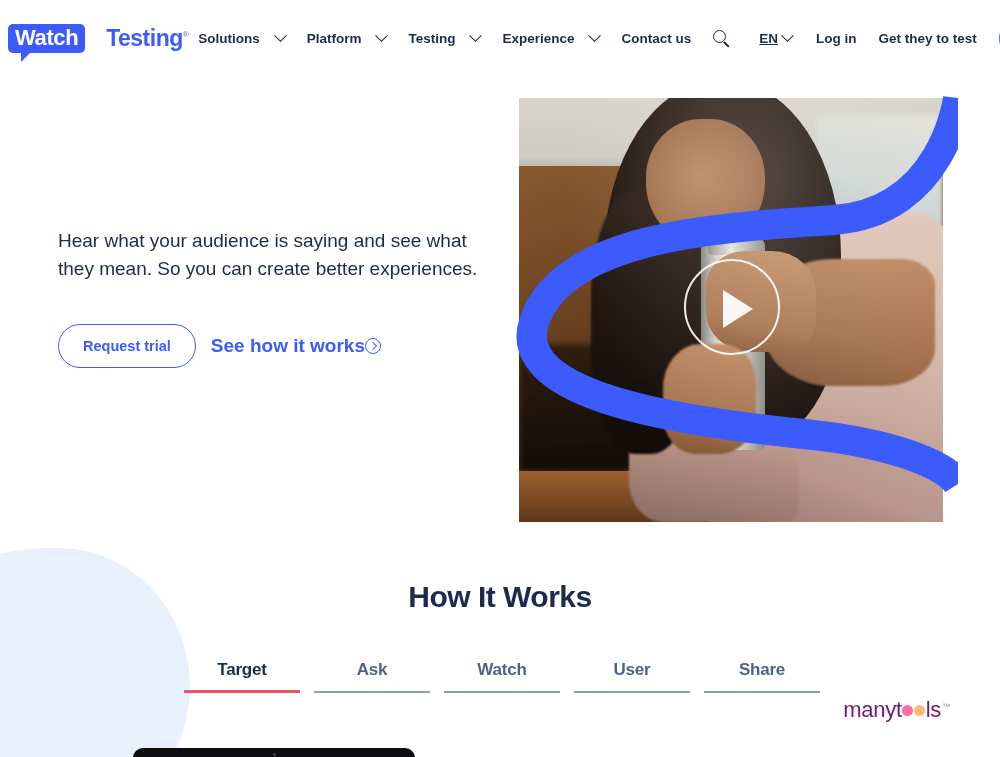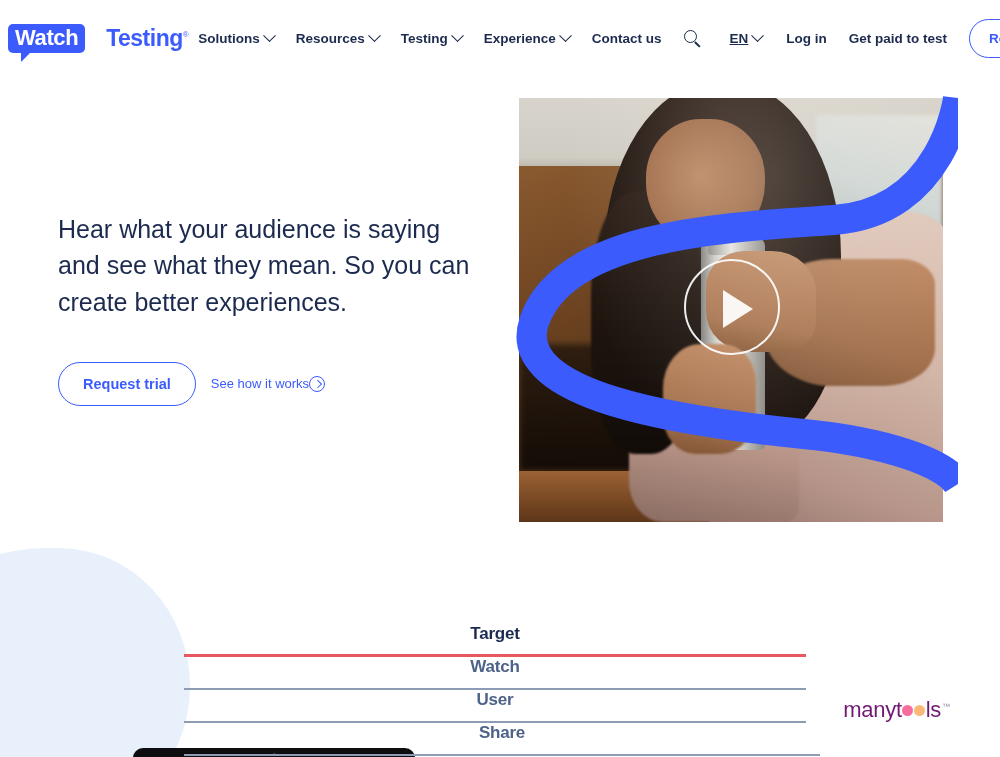--- a/index.html
+++ b/index.html
@@ -68,21 +68,21 @@
     position: relative;
   }
   .logo-tm {
     font-size: 8px;
     vertical-align: super;
     font-weight: normal;
   }
 
   .nav { display: flex; align-items: center; margin-left: 10px; }
   .nav-item {
-    display: flex; align-items: center; gap: 5px;
+    display: flex; align-items: center; gap: 16px;
     color: #1b2a4e;
     font-size: 13.5px;
     font-weight: bold;
     margin-right: 22px;
     cursor: pointer;
     white-space: nowrap;
   }
   .chev {
     width: 9px; height: 9px;
     border-right: 1.6px solid #1b2a4e;
@@ -141,39 +141,39 @@
   .hero-title {
     color: #1b2a4e;
     font-size: 47px;
     font-weight: bold;
     line-height: 1.13;
     letter-spacing: -1.1px;
     max-width: 340px;
   }
   .hero-sub {
     color: #1b2a4e;
-    font-size: 25px;
+    font-size: 19px;
     line-height: 1.45;
-    margin-top: 26px;
+    margin-top: 42px;
     max-width: 420px;
   }
   .hero-cta { display: flex; align-items: center; margin-top: 42px; }
   .btn-pill {
     border: 1.6px solid #3b5bfd;
     color: #3b5bfd;
     background: #fff;
     font-size: 14.5px;
     font-weight: bold;
     border-radius: 30px;
     padding: 13px 24px;
     cursor: pointer;
   }
   .link-arrow {
     display: flex; align-items: center; gap: 0;
-    color: #3b5bfd; font-size: 13px; font-weight: normal;
+    color: #3b5bfd; font-size: 19px; font-weight: bold;
     margin-left: 15px; cursor: pointer;
   }
   .circ-arrow {
     width: 16px; height: 16px;
     border: 1.4px solid #3b5bfd;
     border-radius: 50%;
     position: relative;
   }
   .circ-arrow:before {
     content: "";
@@ -307,25 +307,24 @@
     left: 0; top: 580px; width: 1000px;
     text-align: center;
     color: #1b2a4e;
     font-size: 30px;
     font-weight: bold;
     letter-spacing: -0.5px;
     z-index: 10;
   }
   .tabs {
     position: absolute;
-    left: 184px; top: 624px;
+    left: 184px; top: 660px;
     width: 636px;
     display: flex;
     z-index: 10;
-    flex-direction: column;
   }
   .tab {
     flex: 1;
     text-align: center;
     padding-bottom: 13px;
     cursor: pointer;
     position: relative;
     margin-right: 14px;
   }
   .tab:last-child { margin-right: 0; }
@@ -403,21 +402,21 @@
       </span>
       <span class="logo-word"><span>Testing</span><span class="logo-tm">®</span></span>
     </div>
 
     <div class="nav">
       <div class="nav-item">
         <span>Solutions</span>
         <span class="chev"></span>
       </div>
       <div class="nav-item">
-        <span>Resources</span>
+        <span>Platform</span>
         <span class="chev"></span>
       </div>
       <div class="nav-item">
         <span>Testing</span>
         <span class="chev"></span>
       </div>
       <div class="nav-item">
         <span>Experience</span>
         <span class="chev"></span>
       </div>
@@ -429,21 +428,21 @@
     <div class="header-right">
       <div class="search-icon">
         <span class="circ"></span>
         <span class="stick"></span>
       </div>
       <div class="lang">
         <span>EN</span>
         <span class="chev"></span>
       </div>
       <div class="hlink">Log in</div>
-      <div class="hlink">Get paid to test</div>
+      <div class="hlink">Get they to test</div>
       <button class="btn-outline">Request trial</button>
     </div>
   </div>
 
   <div class="hero-left">
     <p class="hero-sub">Hear what your audience is saying and see what they mean. So you can create better experiences.</p>
     <div class="hero-cta">
       <button class="btn-pill">Request trial</button>
       <div class="link-arrow">
         <span>See how it works</span>
@@ -474,24 +473,28 @@
 
     <svg class="swoosh" viewBox="0 0 454 436" xmlns="http://www.w3.org/2000/svg">
       <path d="M454 6 C 454 6, 440 120, 330 128 C 230 135, 60 140, 30 230 C 5 305, 180 330, 300 342 C 380 350, 440 370, 454 392" fill="none" stroke="#3b5bfd" stroke-width="30" stroke-linecap="butt"></path>
     </svg>
 
     <div class="play-btn">
       <span class="play-tri"></span>
     </div>
   </div>
 
+  <div class="hiw-title">How It Works</div>
 
   <div class="tabs">
     <div class="tab active">
       <span class="tab-label">Target</span>
+    </div>
+    <div class="tab">
+      <span class="tab-label">Ask</span>
     </div>
     <div class="tab">
       <span class="tab-label">Watch</span>
     </div>
     <div class="tab">
       <span class="tab-label">User</span>
     </div>
     <div class="tab">
       <span class="tab-label">Share</span>
     </div>

